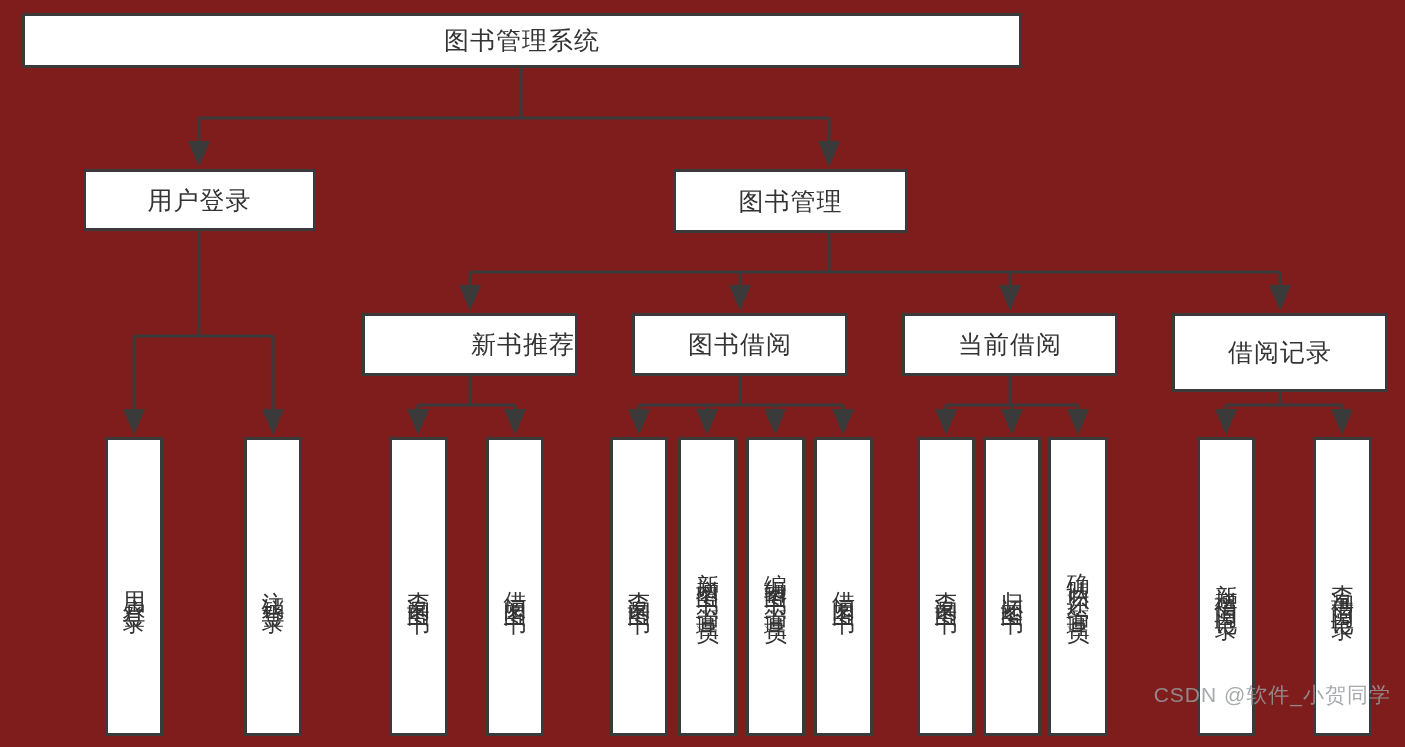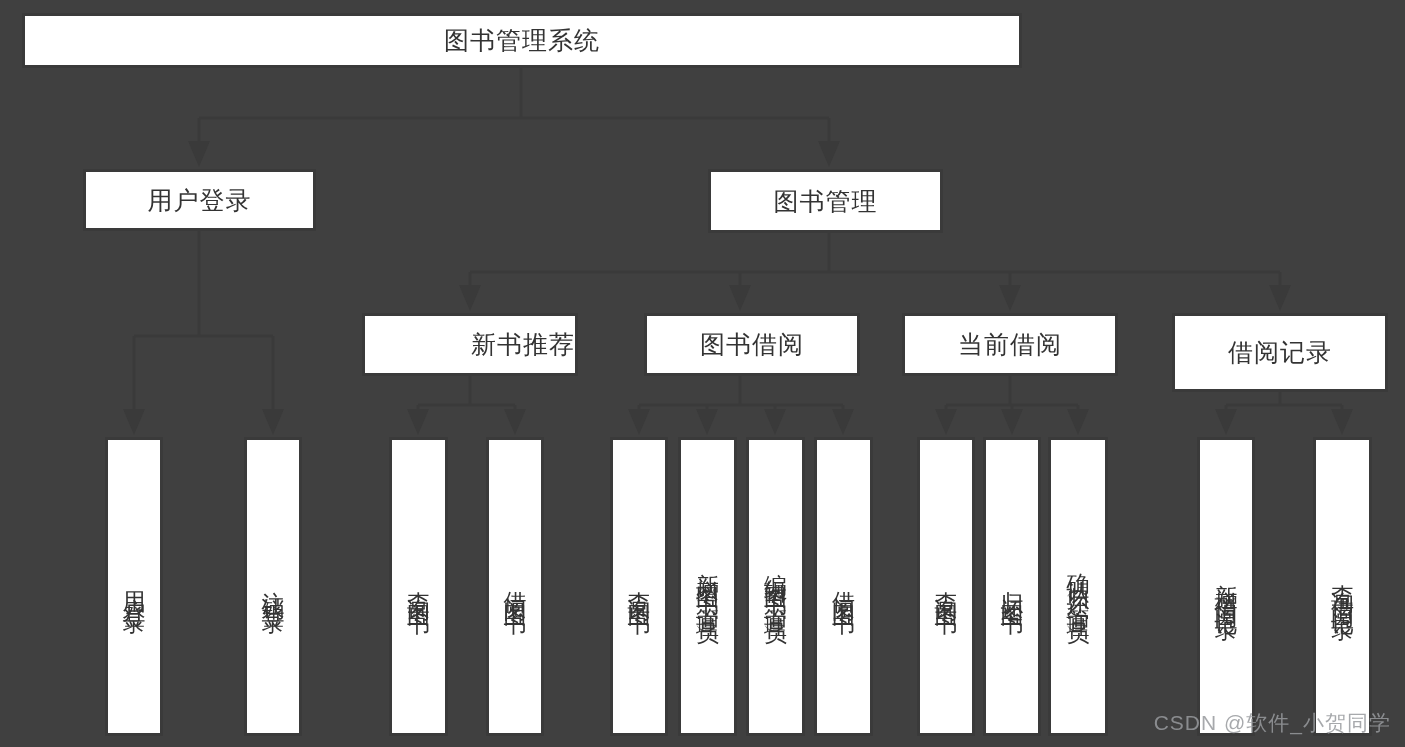--- a/index.html
+++ b/index.html
@@ -1,19 +1,19 @@
 <!DOCTYPE html>
 <html><head>
 <meta charset="utf-8">
 <style>
   html, body { margin:0; padding:0; background:#ffffff; }
   .canvas {
     position:relative;
     width:1405px; height:747px;
-    background:#404040;
+    background:#7f1d1d;
     font-family:"Liberation Sans","DejaVu Sans",sans-serif;
     overflow:hidden;
   }
   .connectors { position:absolute; left:0; top:0; z-index:1; }
   .hnode {
     position:absolute; z-index:2;
     box-sizing:border-box;
     border:3px solid #3a3a3a;
     background:#ffffff;
     display:flex; align-items:center; justify-content:center;
@@ -31,21 +31,21 @@
   .vtext {
     writing-mode:vertical-rl;
     text-orientation:mixed;
     font-size:23px; letter-spacing:7px; line-height:1;
     color:#333333; white-space:nowrap;
   }
   .watermark {
     position:absolute; z-index:3;
     right:14px; top:681px;
     font-size:21px; color:rgba(152,154,158,0.85);
-    letter-spacing:1px; white-space:nowrap;margin-top:28px;
+    letter-spacing:1px; white-space:nowrap;
   }
 </style>
 </head>
 <body>
 
 <div class="canvas">
 
   <svg class="connectors" width="1405" height="747" viewBox="0 0 1405 747">
     <g stroke="#3a3a3a" stroke-width="3" fill="none">
       <path d="M521 68 V118 M199 118 H829 M199 118 V145 M829 118 V145"></path>
@@ -79,28 +79,28 @@
     </g>
   </svg>
 
   <div class="hnode" style="left:22px; top:13px; width:1000px; height:55px;">
     <span>图书管理系统</span>
   </div>
 
   <div class="hnode" style="left:83px; top:169px; width:233px; height:62px;">
     <span>用户登录</span>
   </div>
-  <div class="hnode" style="left:708px; top:169px; width:235px; height:64px;">
+  <div class="hnode" style="left:673px; top:169px; width:235px; height:64px;">
     <span>图书管理</span>
   </div>
 
   <div class="hnode" style="left:362px; top:313px; width:216px; height:63px;justify-content:flex-end;">
     <span>新书推荐</span>
   </div>
-  <div class="hnode" style="left:632px; top:313px; width:216px; height:63px;margin-left:12px;">
+  <div class="hnode" style="left:632px; top:313px; width:216px; height:63px;">
     <span>图书借阅</span>
   </div>
   <div class="hnode" style="left:902px; top:313px; width:216px; height:63px;">
     <span>当前借阅</span>
   </div>
   <div class="hnode" style="left:1172px; top:313px; width:216px; height:79px;">
     <span>借阅记录</span>
   </div>
 
   <div class="leaf" style="left:105px; width:58px;">

